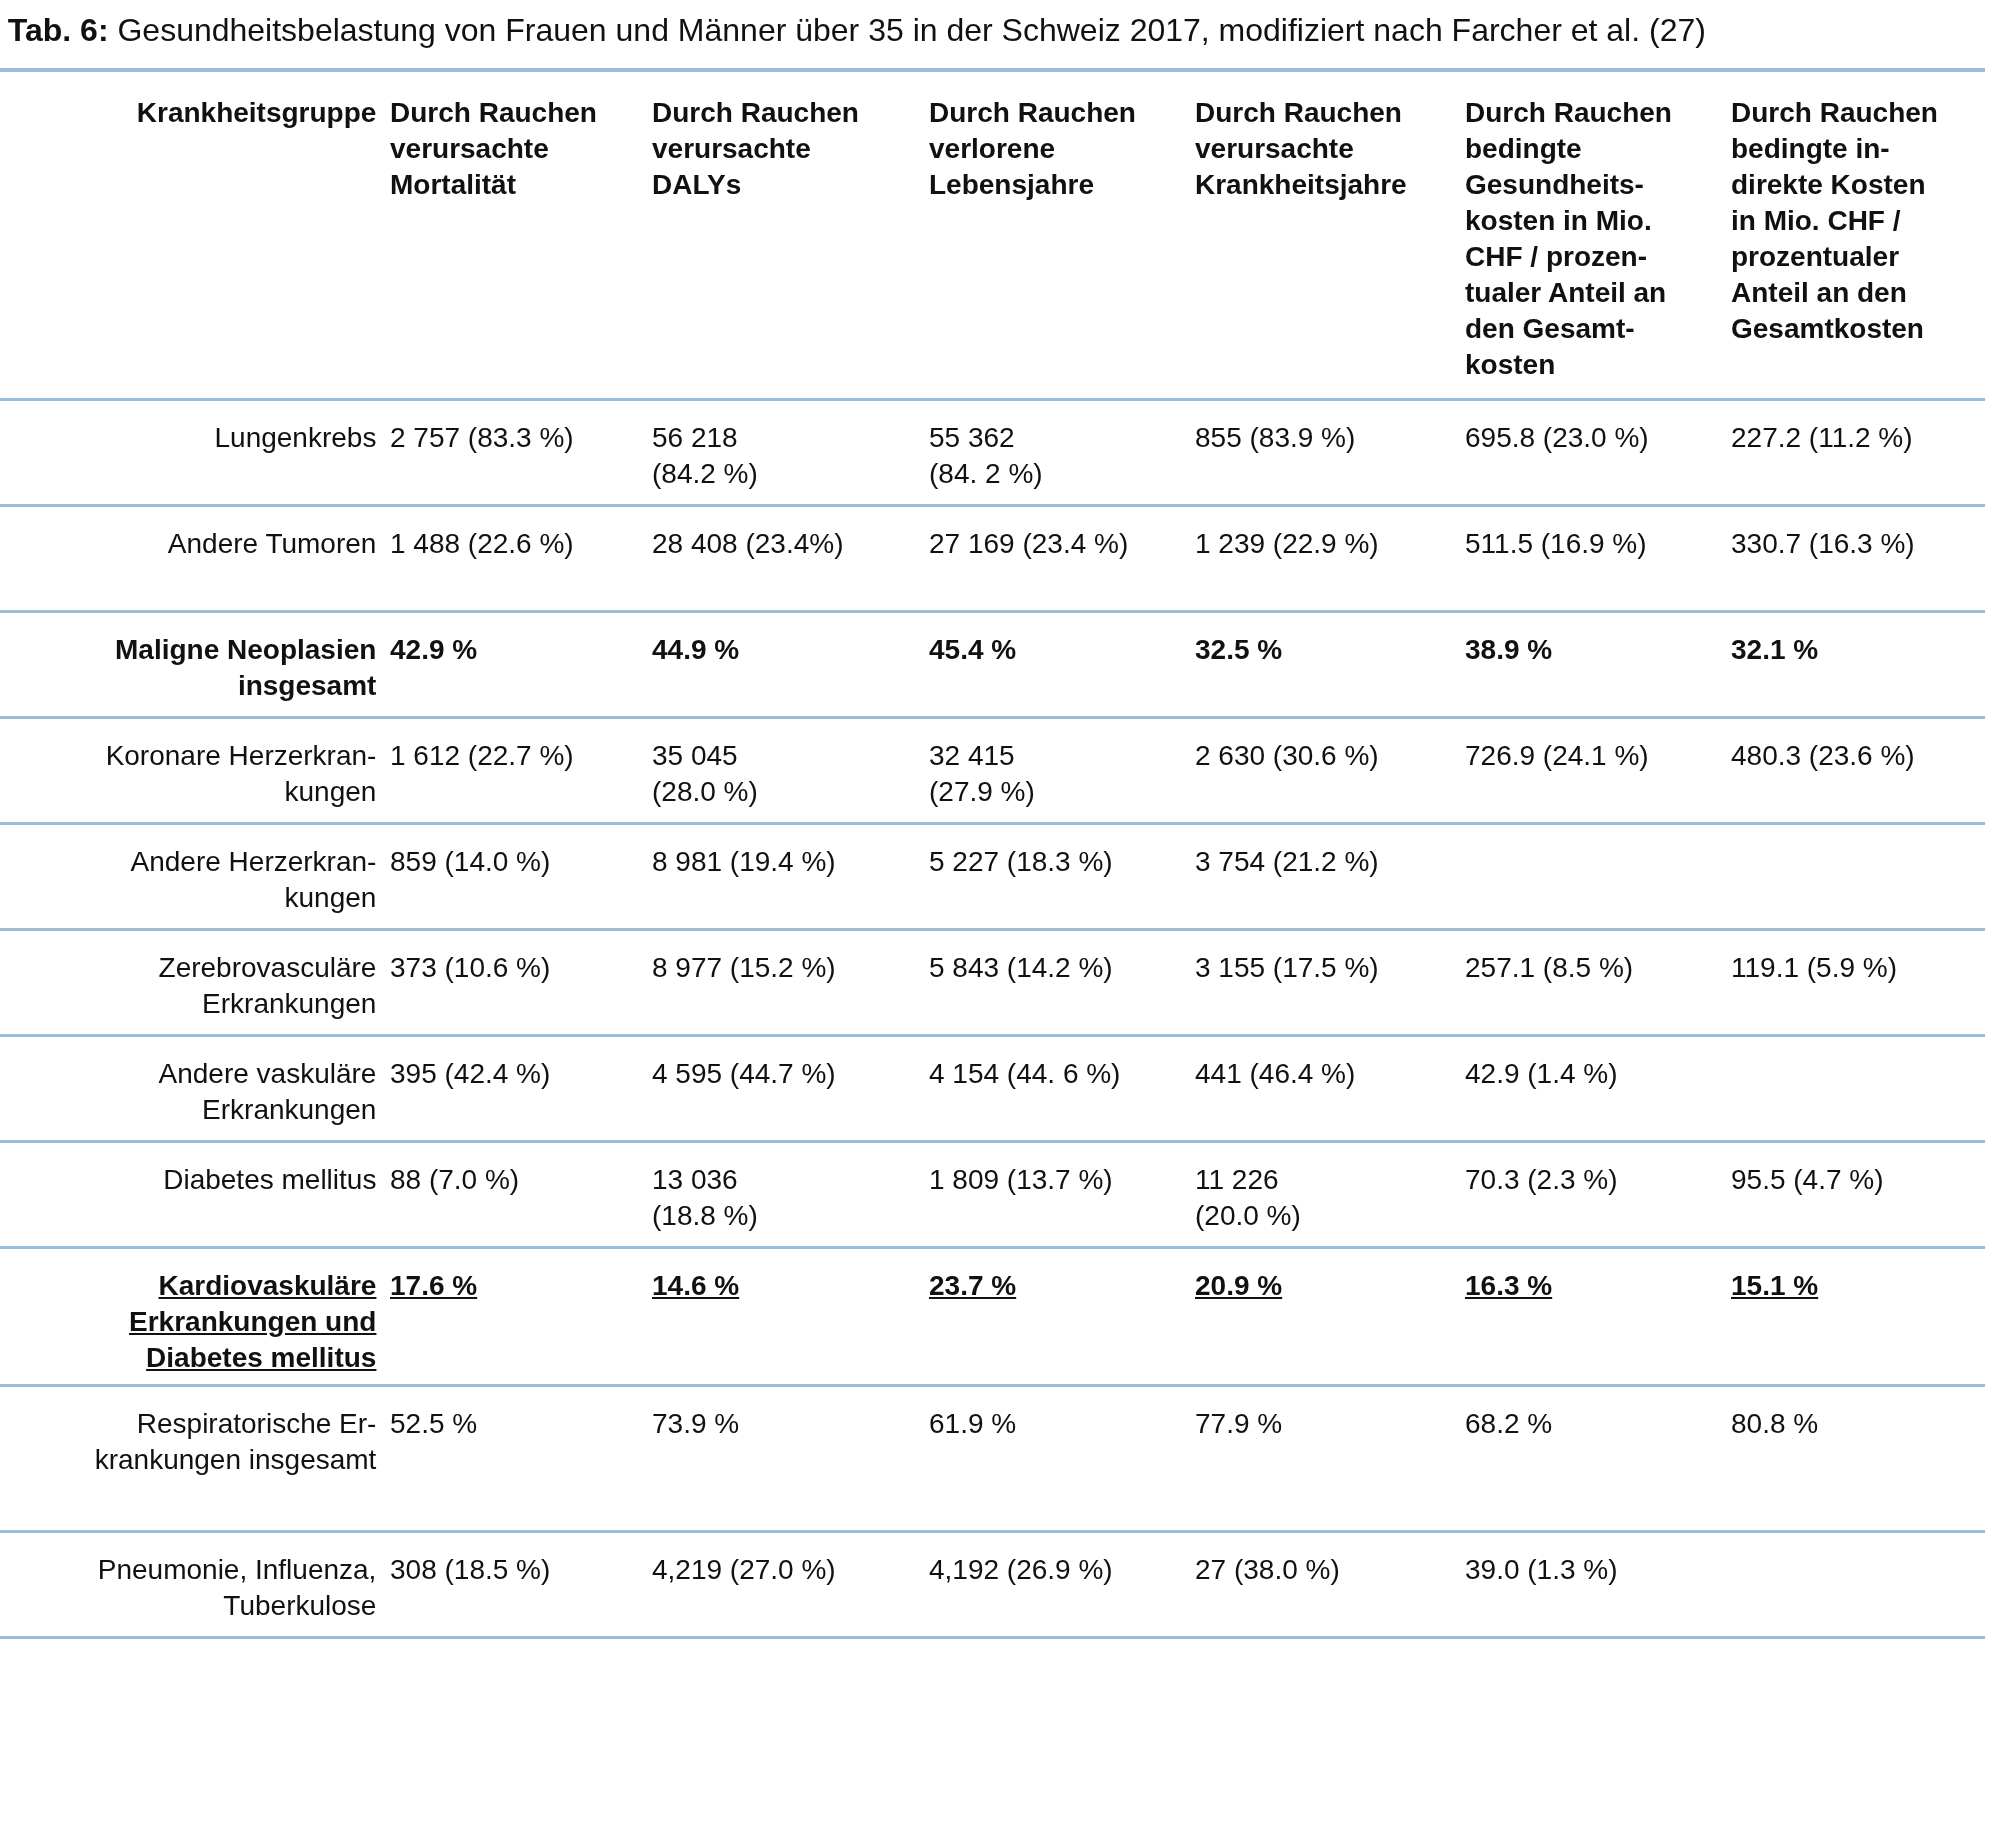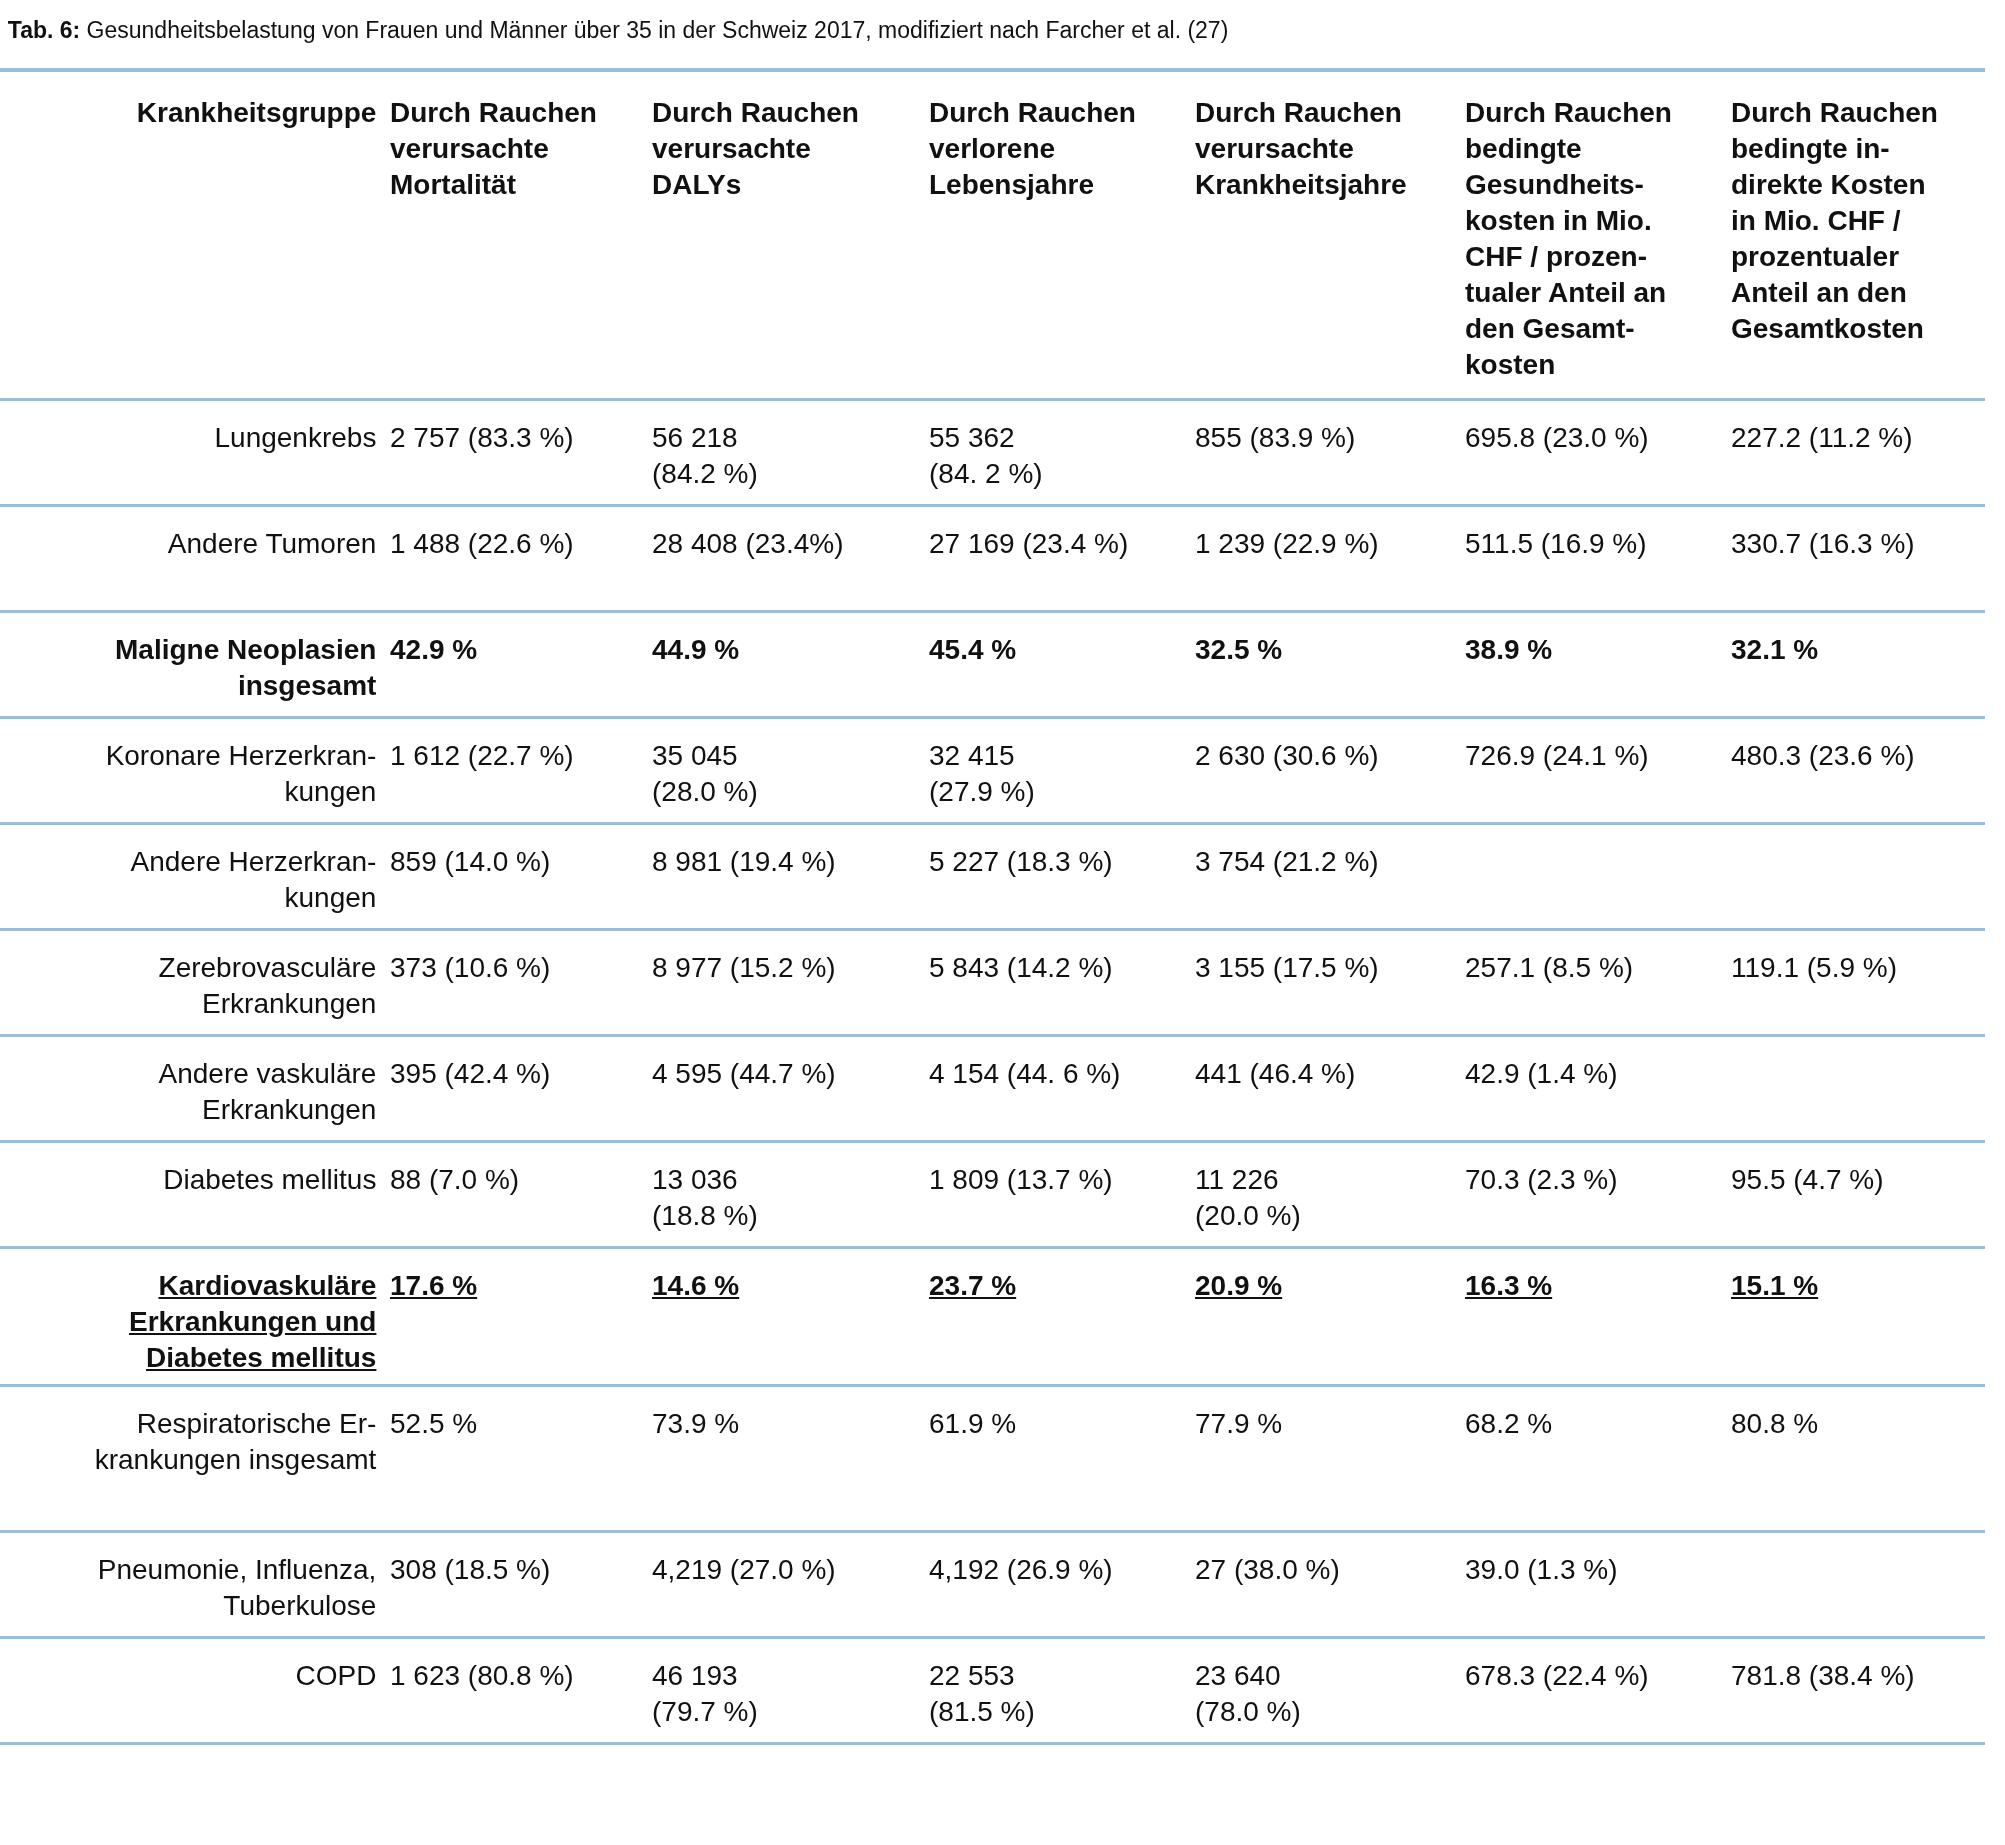--- a/index.html
+++ b/index.html
@@ -7,21 +7,21 @@
   html, body { margin: 0; padding: 0; }
   body {
     width: 2006px; height: 1846px;
     background: #ffffff;
     color: var(--ink);
     font-family: "Liberation Sans", sans-serif;
     overflow: hidden;
   }
   .caption {
     margin: 11.6px 0 0 7.8px;
-    font-size: 23px;
+    font-size: 32px;
     line-height: 37px;
     white-space: nowrap;
   }
   .caption .cap-label { font-weight: 700; }
   table.burden {
     border-collapse: collapse;
     table-layout: fixed;
     width: 1984px;
     margin: 19.4px 0 0 0;
     border-top: 4.9px solid var(--line);
@@ -205,27 +205,15 @@
       <tr>
         <td>Pneumonie, Influenza,
 Tuberkulose</td>
         <td>308 (18.5 %)</td>
         <td>4,219 (27.0 %)</td>
         <td>4,192 (26.9 %)</td>
         <td>27 (38.0 %)</td>
         <td>39.0 (1.3 %)</td>
         <td></td>
       </tr>
-      <tr>
-        <td>COPD</td>
-        <td>1 623 (80.8 %)</td>
-        <td>46 193
-(79.7 %)</td>
-        <td>22 553
-(81.5 %)</td>
-        <td>23 640
-(78.0 %)</td>
-        <td>678.3 (22.4 %)</td>
-        <td>781.8 (38.4 %)</td>
-      </tr>
     </tbody>
 </table>
 
 
 </body></html>

